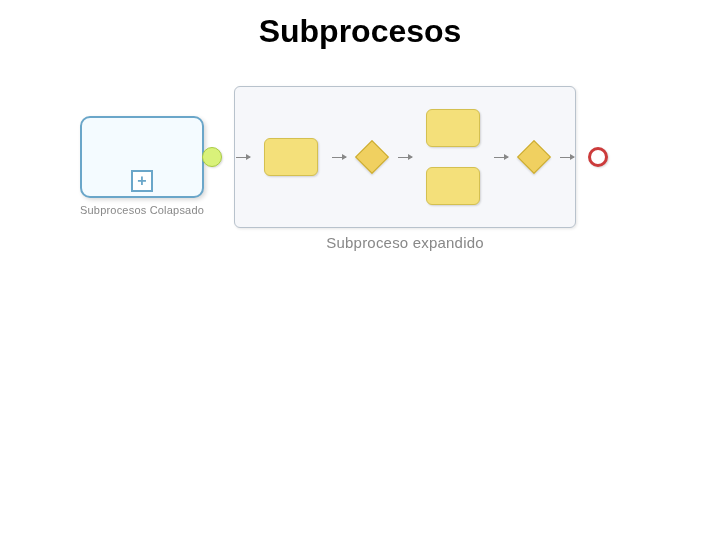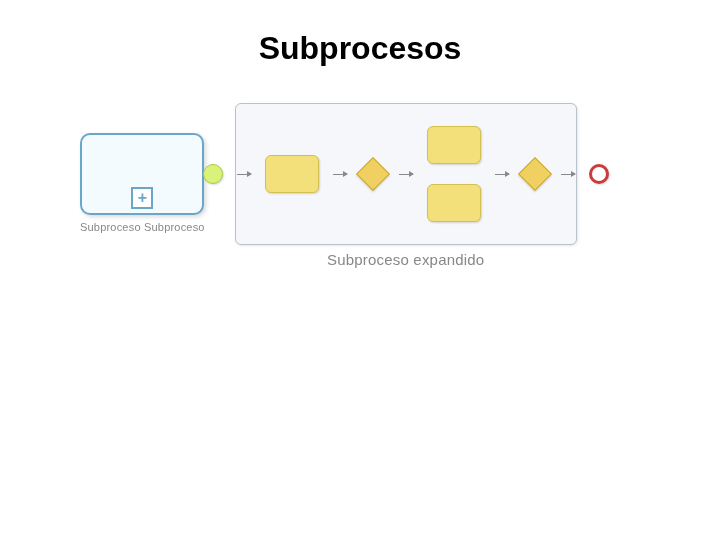--- a/index.html
+++ b/index.html
@@ -9,21 +9,21 @@
     height: 540px;
     background: #ffffff;
     font-family: Arial, Helvetica, sans-serif;
     color: #000;
   }
   .slide {
     width: 720px;
     height: 384px;
     position: relative;
     box-sizing: border-box;
-    padding: 20px 40px;
+    padding: 3px 40px;
   }
   .title {
     text-align: center;
     font-size: 32px;
     font-weight: bold;
     margin: 10px 0 36px 0;
   }
   .bullets {
     font-size: 24px;
     line-height: 1.25;
@@ -186,21 +186,21 @@
 
   <ul class="bullets">
   </ul>
 
   <div class="diagrams">
 
     <div class="collapsed-col">
       <div class="collapsed-box">
         <div class="plus-box">+</div>
       </div>
-      <div class="collapsed-label">Subproceso Subproceso</div>
+      <div class="collapsed-label">Subprocesos Colapsado</div>
     </div>
 
     <div class="expanded-col">
       <div class="expanded-box">
         <div class="expanded-inner">
           <div class="circle start"></div>
           <div class="arrow"></div>
           <div class="task"></div>
           <div class="arrow"></div>
           <div class="gateway"></div>

